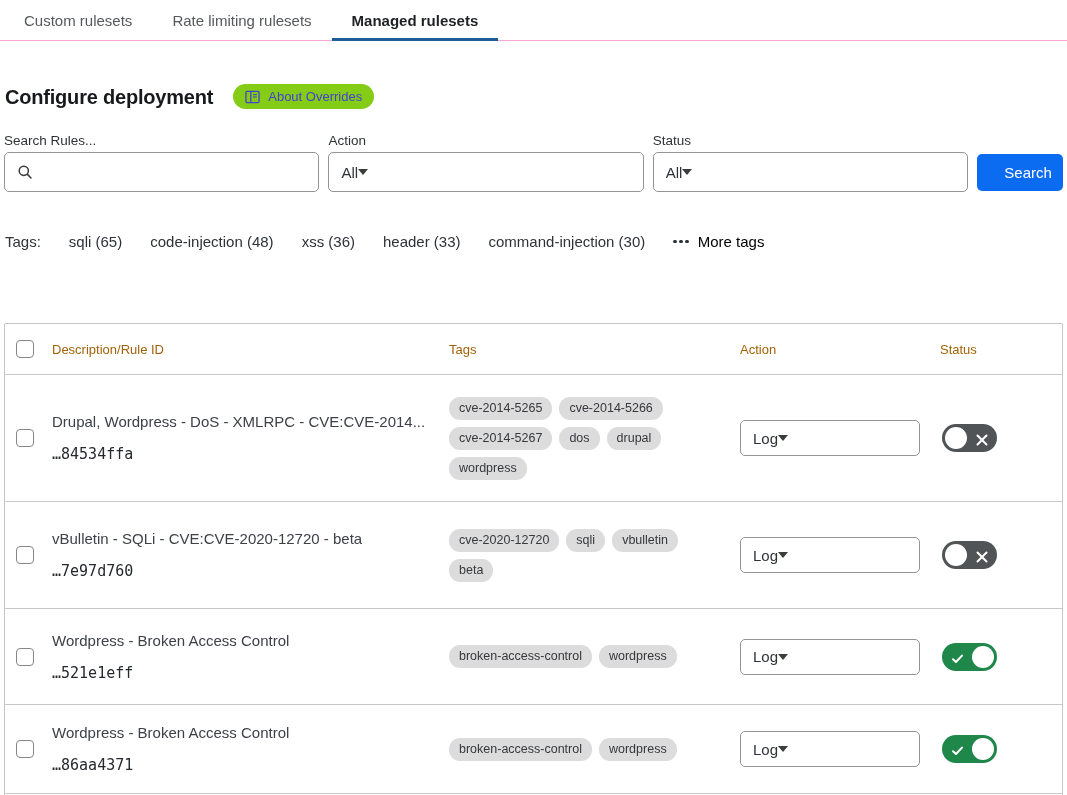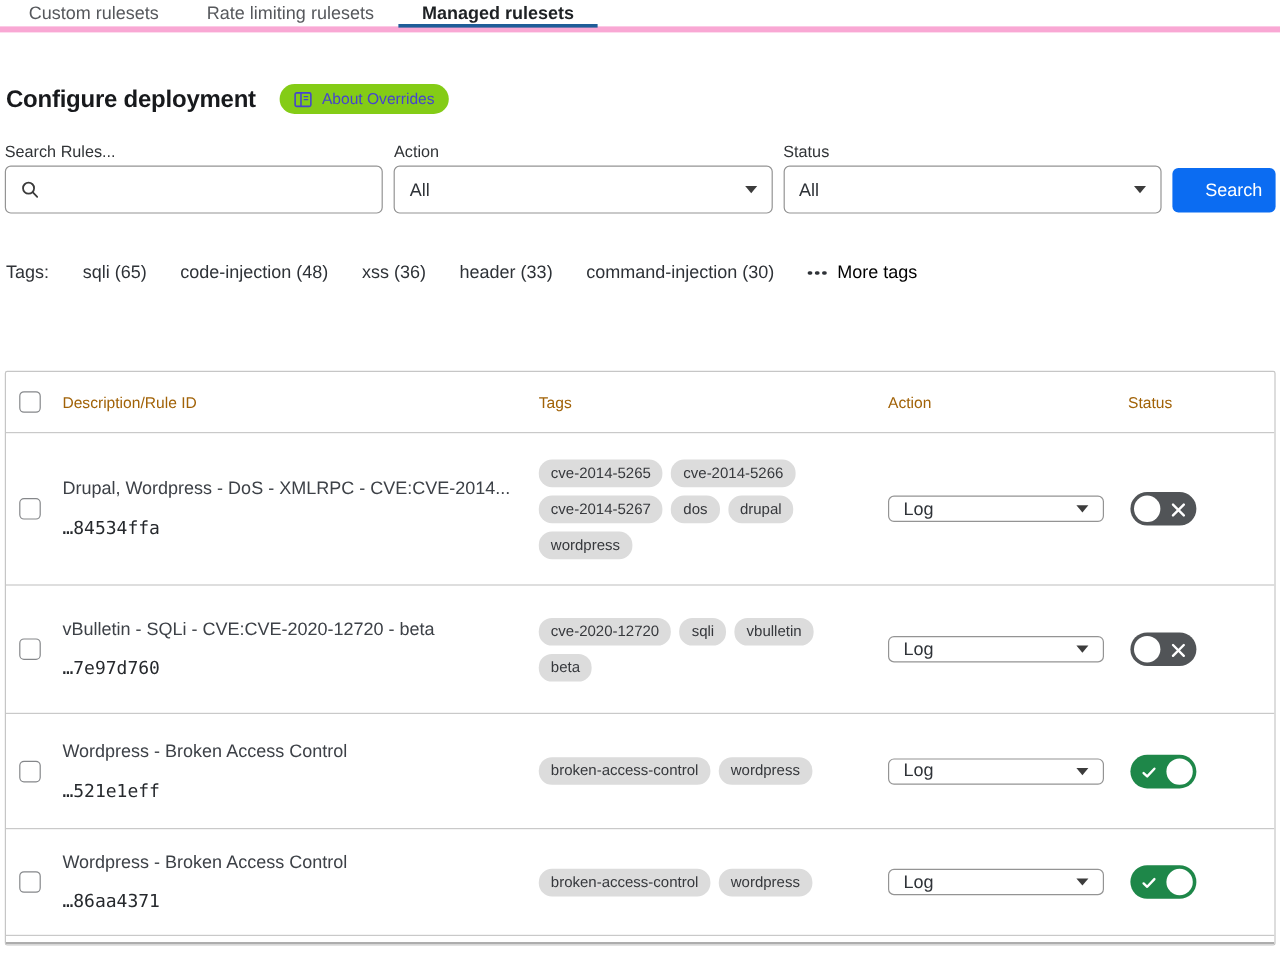--- a/index.html
+++ b/index.html
@@ -1,20 +1,20 @@
 <!DOCTYPE html>
 <html><head>
 <meta charset="utf-8">
 <style>
   * { margin:0; padding:0; box-sizing:border-box; }
   html,body { width:1067px; height:795px; background:#fff; overflow:hidden;
     font-family:"Liberation Sans", sans-serif; color:#2b2e33; }
 
   
-  .tabbar { display:flex; height:27px; border-bottom:5px solid #f9a8d4; padding-left:4px; }
+  .tabbar { display:flex; height:41px; border-bottom:1px solid #f9a8d4; padding-left:4px; }
   .tab { position:relative; display:flex; align-items:center; padding:0 20px;
     font-size:15px; color:#56585c; cursor:pointer; }
   .tab.active { color:#1e2124; font-weight:700; }
   .tab.active::after { content:""; position:absolute; left:0; right:0; bottom:-1px;
     height:3px; background:#1f5d98; }
 
   .content { padding:0 4px; }
 
   
   .heading-row { display:flex; align-items:center; gap:20px; margin-top:43px; margin-left:1px; }
@@ -23,21 +23,21 @@
     font-size:13px; padding:5px 12px; border-radius:14px; cursor:pointer; }
 
   
   .filters { display:flex; align-items:flex-end; margin-top:24px; }
   .fgroup { width:316px; margin-right:9px; }
   .fgroup .flabel { display:block; font-size:13.5px; line-height:15px; color:#303336; margin-bottom:4px; }
   .inputbox, .selectbox { height:40px; border:1px solid #949494; border-radius:5px;
     background:#fff; display:flex; align-items:center; padding:0 12px; font-size:15px; color:#2f3338; }
   .inputbox input { border:none; outline:none; flex:1; font-size:15px; margin-left:9px;
     font-family:inherit; color:#2f3338; }
-  .selectbox { justify-content:space-between; cursor:pointer; }
+  .selectbox { justify-content:flex-start; cursor:pointer; }
   .caret { width:0; height:0; border-left:5px solid transparent; border-right:5px solid transparent;
     border-top:6px solid #3c3c3c; }
   .search-btn { height:37px; width:86px; margin-bottom:1px; background:#0b6cf2; color:#fff;
     border:none; border-radius:5px; font-size:15px; font-family:inherit; cursor:pointer;padding-left:16px; }
 
   
   .tagsbar { display:flex; align-items:center; gap:28px; margin-top:41px; margin-left:1px; font-size:15px; }
   .tagsbar .tlabel { color:#303338; }
   .taglink { color:#2e3237; cursor:pointer; }
   .more { display:flex; align-items:center; gap:9px; color:#000000; cursor:pointer; }
@@ -51,21 +51,21 @@
   .thead { height:51px; font-size:13px; font-weight:400; color:#a16207; }
   .checkbox { width:18px; height:18px; border:1.5px solid #85878a; border-radius:4px;
     background:#fff; cursor:pointer; }
   .r1 { height:127px; } .r2 { height:107px; } .r3 { height:96px; } .r4 { height:89px; }
   .desc-cell { display:flex; flex-direction:column; gap:15px; padding-right:16px; }
   .rtitle { font-size:15px; color:#3d4147; white-space:nowrap; }
   .rid { font-family:"DejaVu Sans Mono", monospace; font-size:15px; color:#26292d; }
   .chips { display:flex; flex-wrap:wrap; gap:7px; max-width:286px; padding-right:10px; }
   .chip { background:#dcdcdc; color:#36383c; font-size:12.5px; line-height:15px;
     padding:4px 10px; border-radius:11px; white-space:nowrap; }
-  .action-select { width:180px; height:22px; }
+  .action-select { width:180px; height:36px; }
 
   .toggle { width:55px; height:28px; border-radius:14px; position:relative; cursor:pointer; margin-left:2px; }
   .toggle.off { background:#515457; }
   .toggle.on  { background:#1e8749; }
   .knob { width:22px; height:22px; border-radius:50%; background:#fff; position:absolute; top:3px; }
   .toggle.off .knob { left:3px; }
   .toggle.on  .knob { right:3px; }
   .tog-icon { position:absolute; top:8px; }
   .x-icon { right:9px; } .check-icon { left:9px; }
 

